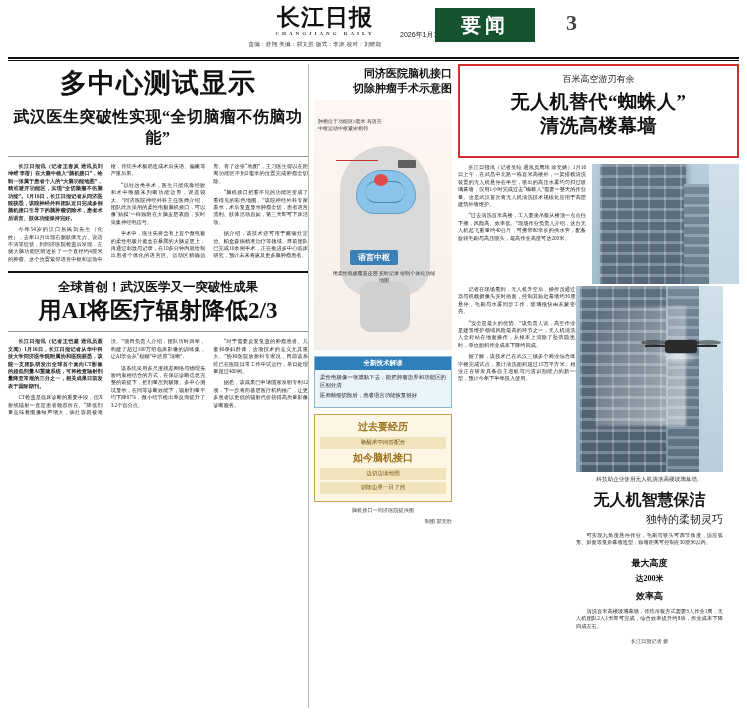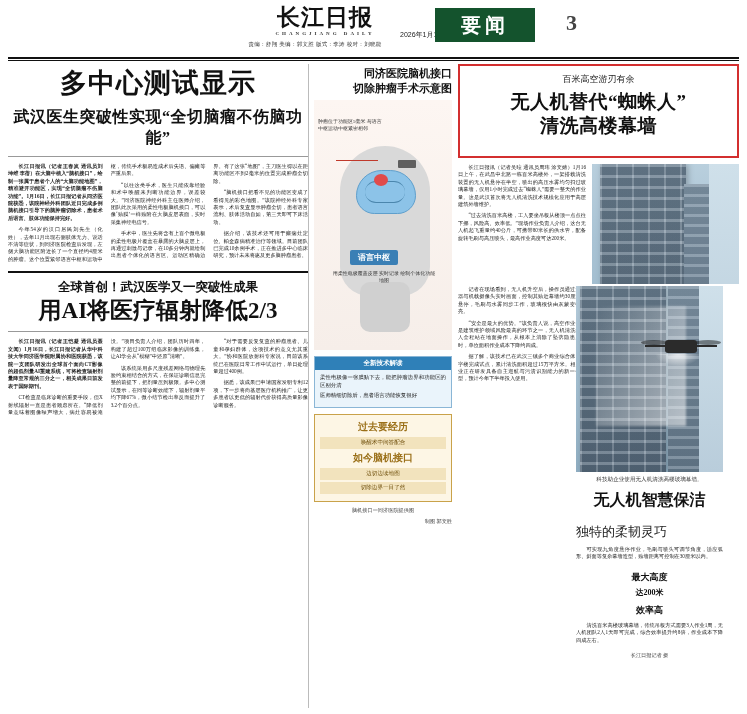--- a/index.html
+++ b/index.html
@@ -175,21 +175,21 @@
   .drone .spray{position:absolute;left:10px;top:28px;width:46px;height:12px;background:radial-gradient(ellipse at 50% 0,rgba(255,255,255,.75),rgba(255,255,255,0) 70%);}
   .water{
     position:absolute;left:70px;top:150px;width:110px;height:130px;
     background:linear-gradient(120deg, rgba(255,255,255,.0), rgba(255,255,255,.55));
     filter:blur(1px);
   }
   .photo-caption{
     margin-top:4px;font-size:5.6px;color:#333;text-align:center;
   }
   .r-title{text-align:center;font-weight:bold;font-size:16px;margin-top:6px;}
-  .r-subtitle{text-align:left;font-size:13px;margin-top:12px;color:#222;}
+  .r-subtitle{text-align:right;font-size:11px;margin-top:1px;color:#222;}
   .r-body{margin-top:5px;font-size:5.2px;line-height:7.4px;color:#222;text-align:justify;column-count:1;}
   .r-body p{margin:0 0 4px 0;text-indent:2em;}
   .r-top-body{font-size:5.2px;line-height:7.4px;color:#222;text-align:justify;}
   .r-top-body p{margin:0 0 4px 0;text-indent:2em;}
   .r-split{position:relative;margin-top:7px;}
   .subhead-sm{text-align:center;font-weight:bold;font-size:9px;margin:6px 0 3px 0;}
   .credit{font-size:5.2px;color:#444;text-align:center;margin-top:4px;}
 </style>
 </head>
 <body>

